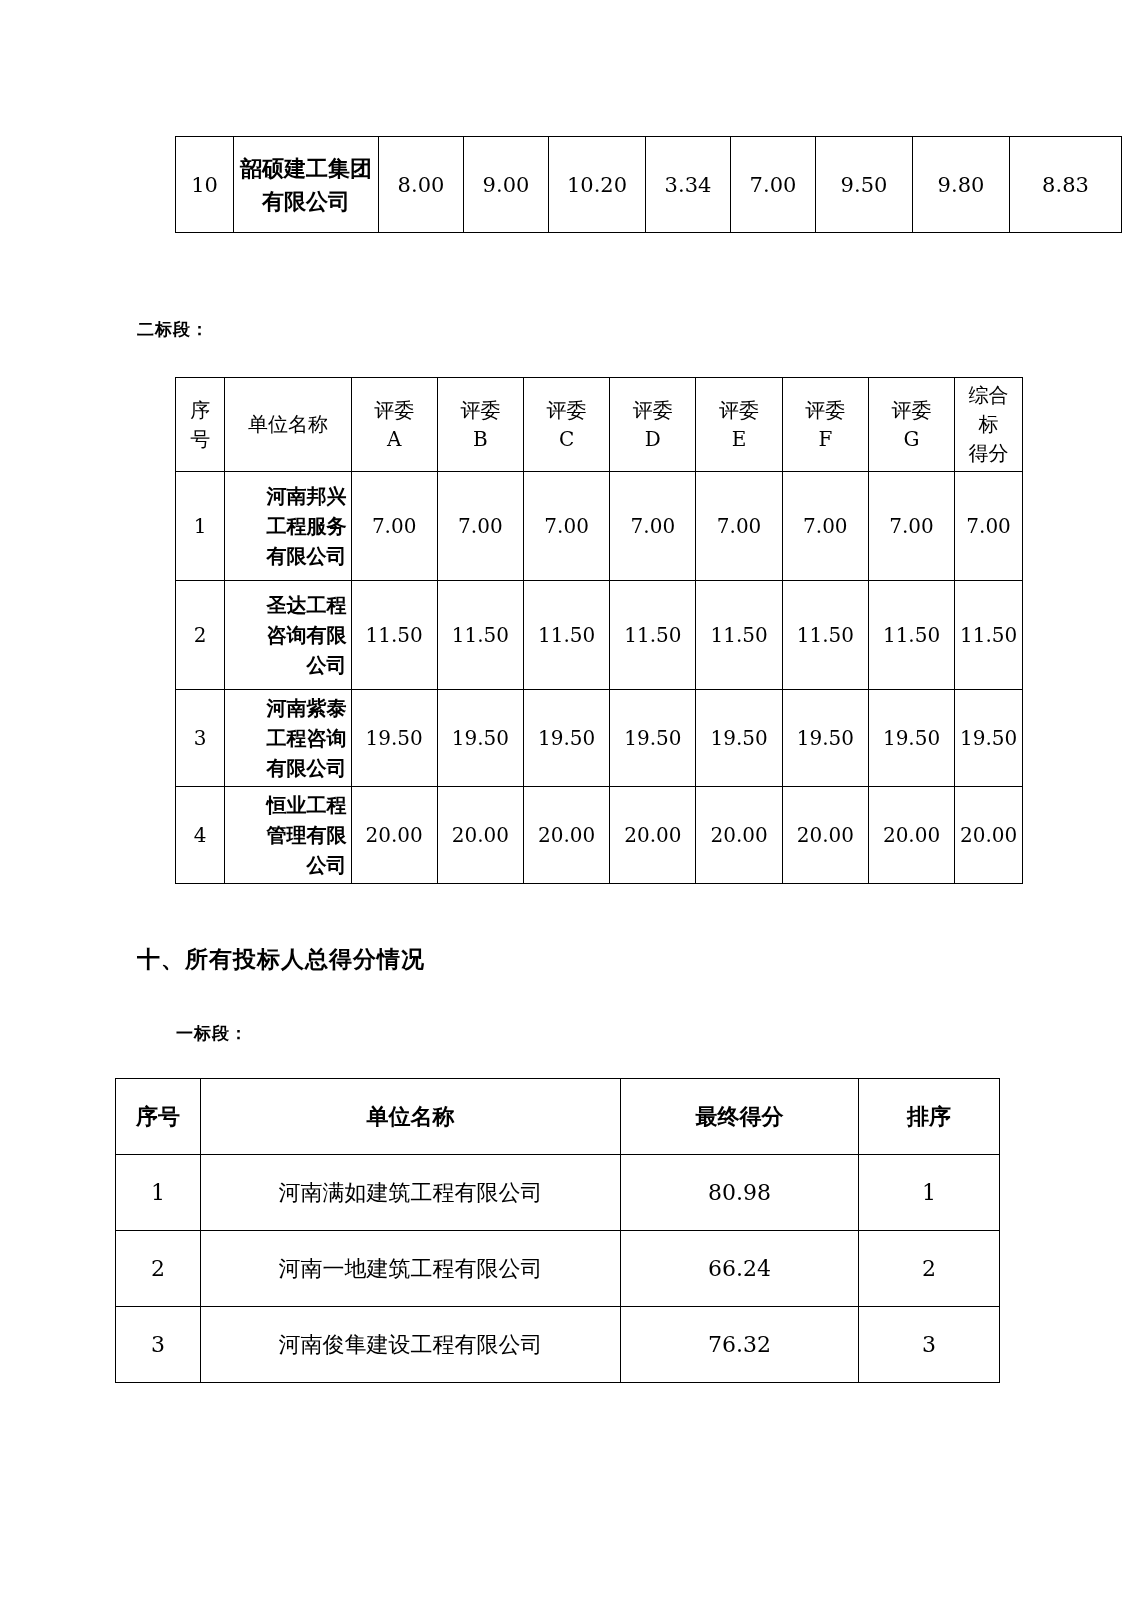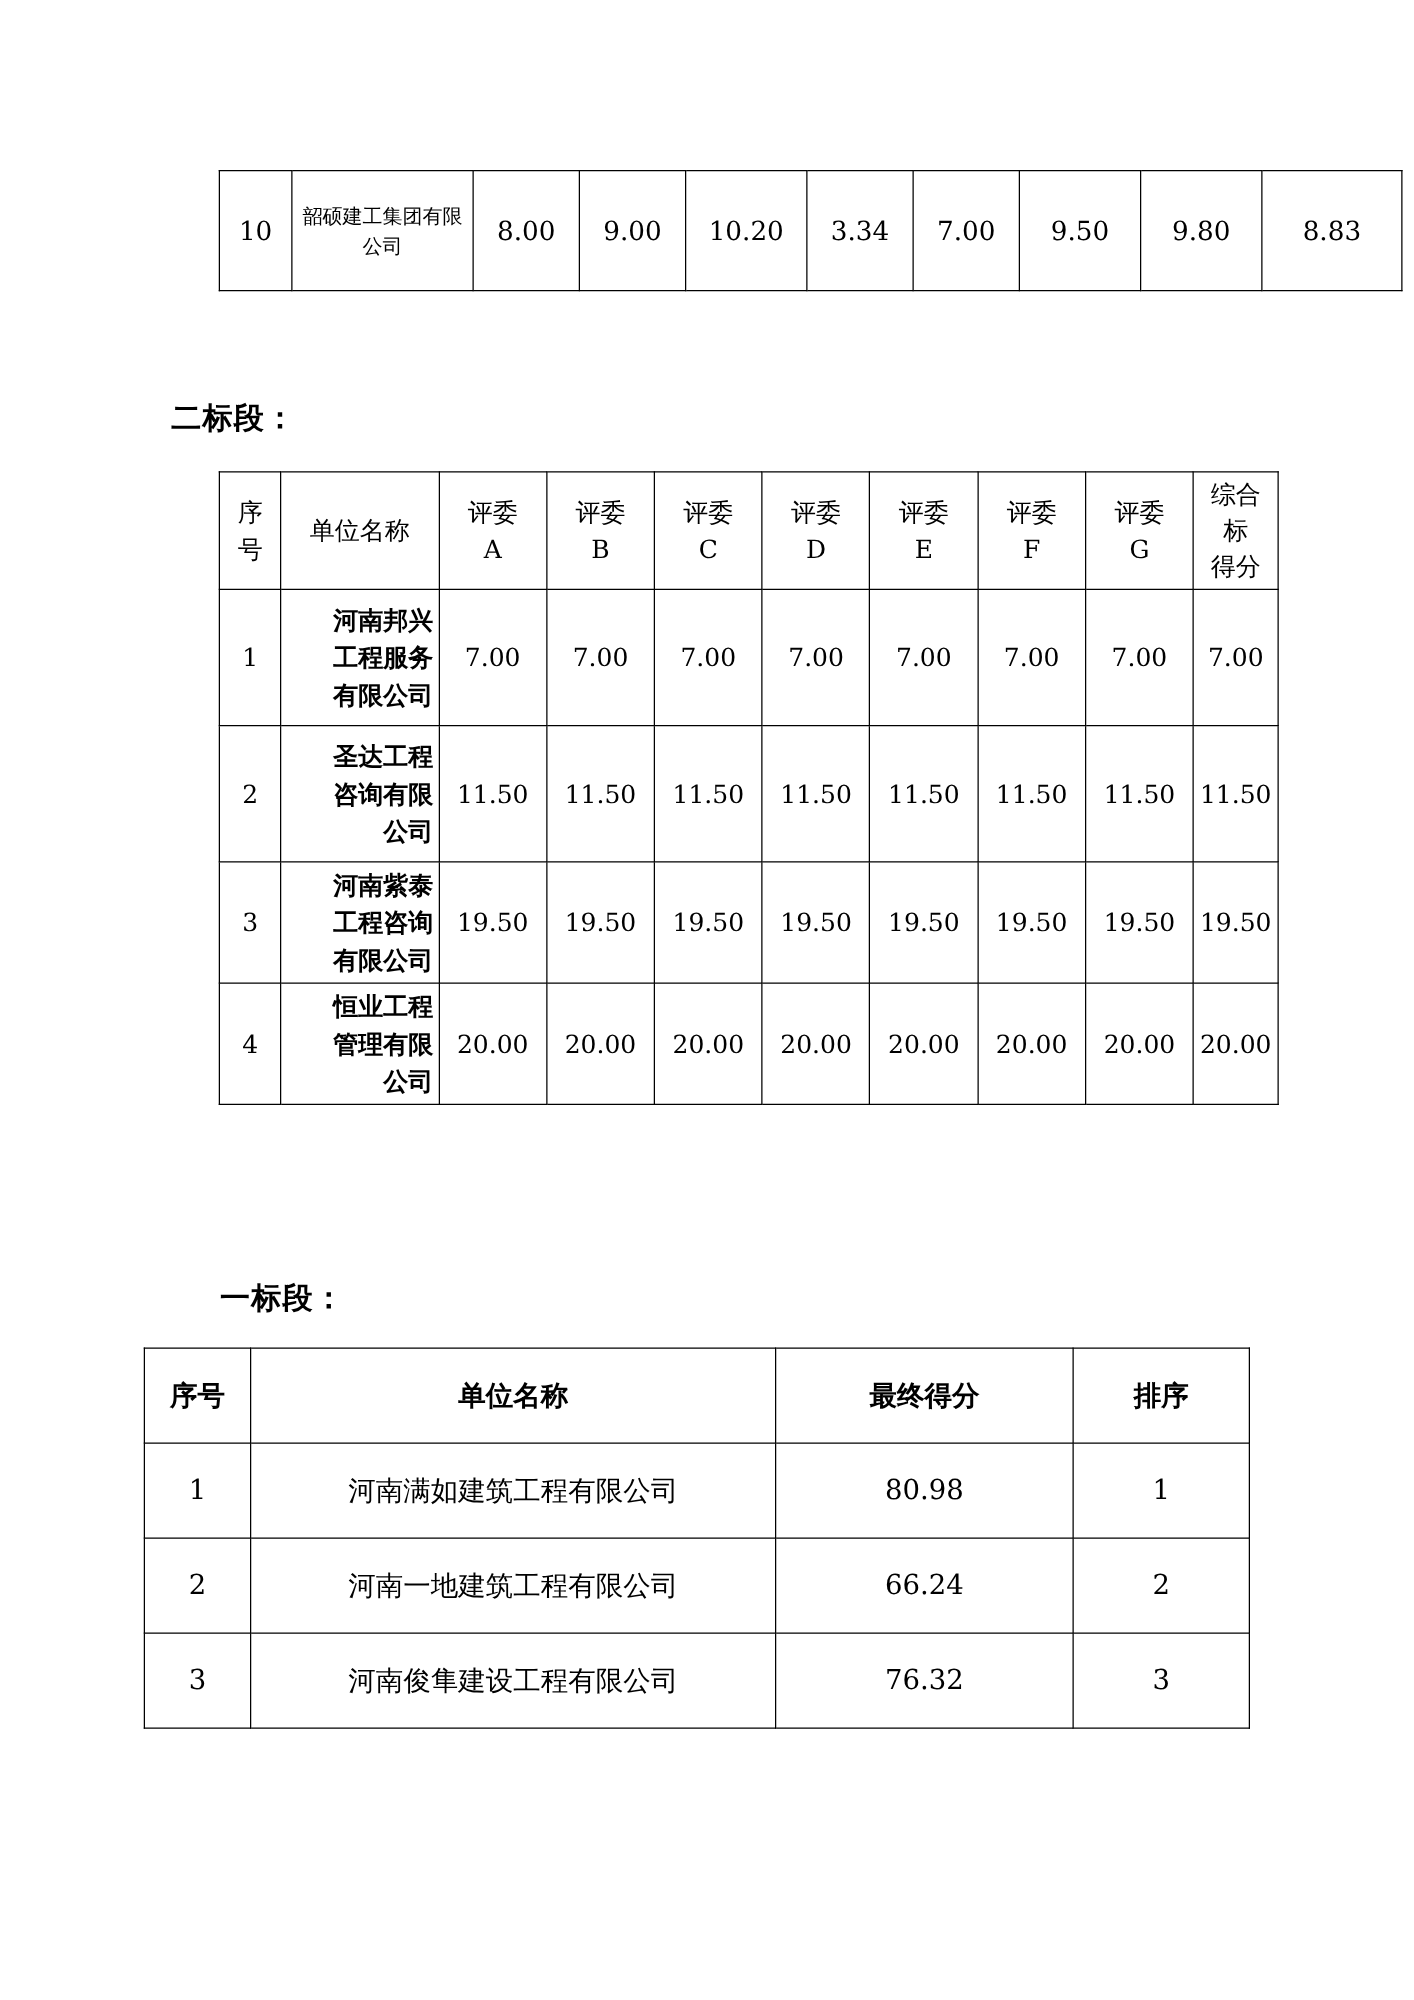--- a/index.html
+++ b/index.html
@@ -46,32 +46,33 @@
   }
   .table-top td {
     height: 96px;
     font-size: 21px;
     font-family: "DejaVu Serif", "Liberation Serif", serif;
   }
   .table-top td.idx { width: 58px; }
   .table-top td.name {
     width: 145px;
     line-height: 1.5;
-    font-size: 16px;
+    font-size: 22px;
+    font-weight: bold;
   }
   .table-top td.score { width: 85px; }
   .table-top td.score-wide { width: 97px; }
   .table-top td.total { width: 112px; }
 
   
   .label {
     position: absolute;
     font-family: "DejaVu Sans", "Liberation Sans", sans-serif;
     font-weight: bold;
-    font-size: 24px;
+    font-size: 17px;
     letter-spacing: 1px;
   }
   .label-section2 { left: 137px; top: 318px; }
   .label-heading10 { left: 137px; top: 944px; font-size: 23px; }
   .label-section1 { left: 176px; top: 1022px; }
 
   
   .table-sec2 {
     position: absolute;
     left: 175px;
@@ -214,20 +215,21 @@
       <td class="num">20.00</td>
       <td class="num">20.00</td>
       <td class="num">20.00</td>
       <td class="num">20.00</td>
       <td class="num">20.00</td>
       <td class="num">20.00</td>
     </tr>
   </tbody>
     </table>
 
+  <div class="label label-heading10">十、所有投标人总得分情况</div>
 
   <div class="label label-section1">一标段：</div>
 
   <table class="table-final">
     <tbody>
         <tr class="hdr">
       <td class="c-idx">序号</td>
       <td class="c-name">单位名称</td>
       <td class="c-score">最终得分</td>
       <td class="c-rank">排序</td>

